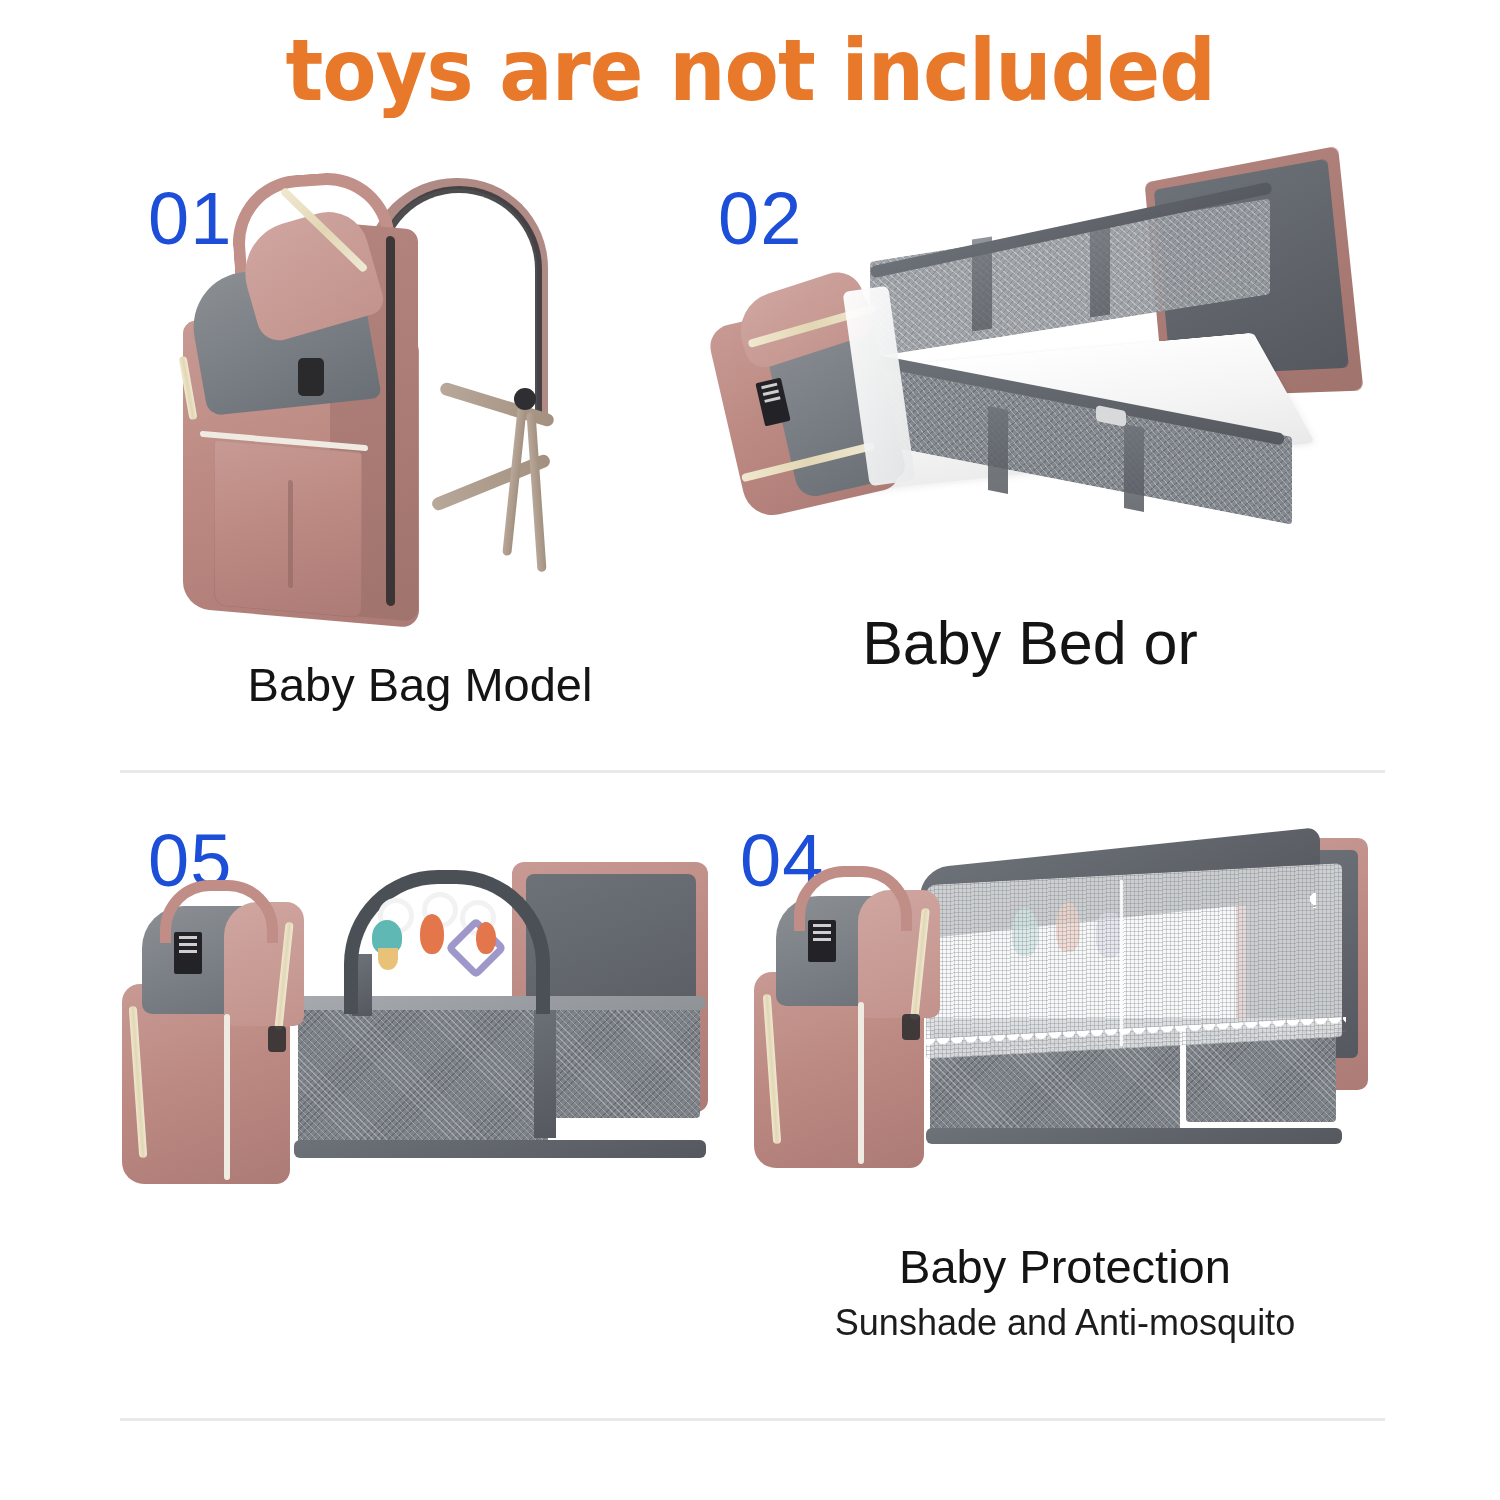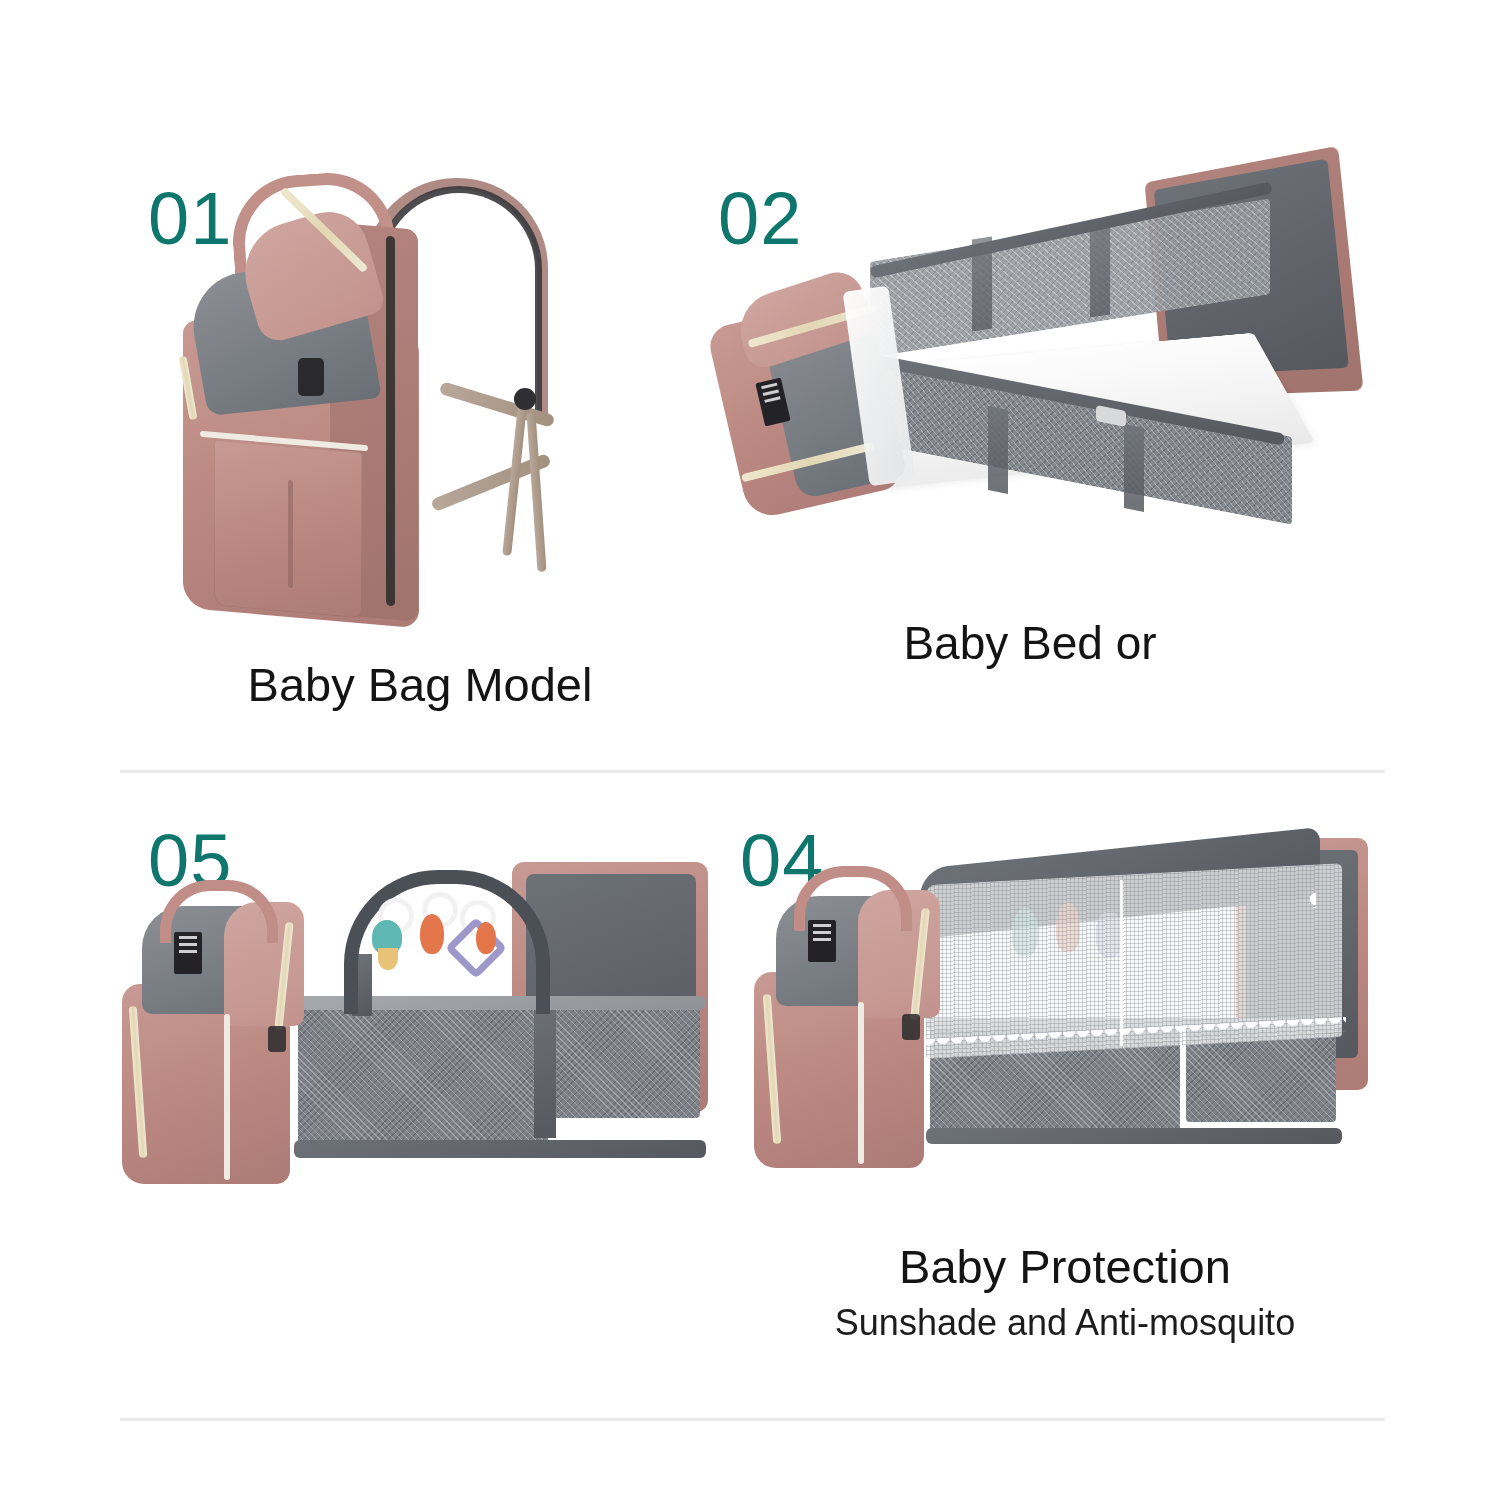--- a/index.html
+++ b/index.html
@@ -35,38 +35,38 @@
   .p2{left:700px;  top:0px;   width:660px; height:620px;}
   .p3{left:120px;  top:660px; width:620px; height:600px;}
   .p4{left:740px;  top:660px; width:650px; height:600px;text-decoration:underline;}
 
   .num{
     position:absolute;
     font-family:"Liberation Sans",sans-serif;
     font-weight:300;
     font-size:74px;
     line-height:74px;
-    color:#0f766e;
+    color:#1d4ed8;
     letter-spacing:1px;
   }
   .p1 .num{left:28px;  top:32px;}
   .p2 .num{left:18px;  top:32px;}
   .p3 .num{left:28px;  top:14px;}
   .p4 .num{left:0px;   top:14px;}
 
   .caption{
     position:absolute;left:0;width:100%;
     text-align:center;
     color:#141414;
     font-family:"Liberation Sans",sans-serif;
     font-size:47px;
     line-height:54px;
     font-weight:400;
   }
-  .caption.two-line{font-size:46px;line-height:54px;}
+  .caption.two-line{font-size:61px;line-height:54px;}
   .subcaption{
     position:absolute;left:0;width:100%;
     text-align:center;color:#1c1c1c;
     font-family:"Liberation Sans",sans-serif;
     font-size:36px;line-height:42px;font-weight:400;
   }
   .p1 .caption{top:508px;}
   .p2 .caption{top:466px;}
   .p3 .caption{top:470px;}
   .p4 .caption{top:430px;}
@@ -126,20 +126,23 @@
     background:#E9E9E9;
   }
   .div1{top:770px;}
   .div2{top:1418px;}
 </style>
 </head>
 <body>
 
 <div class="page">
 
+  <div class="header">
+    <span class="header-text">toys are not included</span>
+  </div>
 
   <div class="grid">
 
     <div class="panel p1">
       <span class="num">01</span>
 
       <div class="art">
 
         <div class="sh" style="left:186px;top:18px;width:160px;height:230px;border:11px solid #B08A85;border-radius:90px 90px 0 0;border-bottom:none;"></div>
         <div class="sh" style="left:196px;top:26px;width:152px;height:222px;border:7px solid #3A3A3E;border-radius:84px 84px 0 0;border-bottom:none;opacity:.9;"></div>

